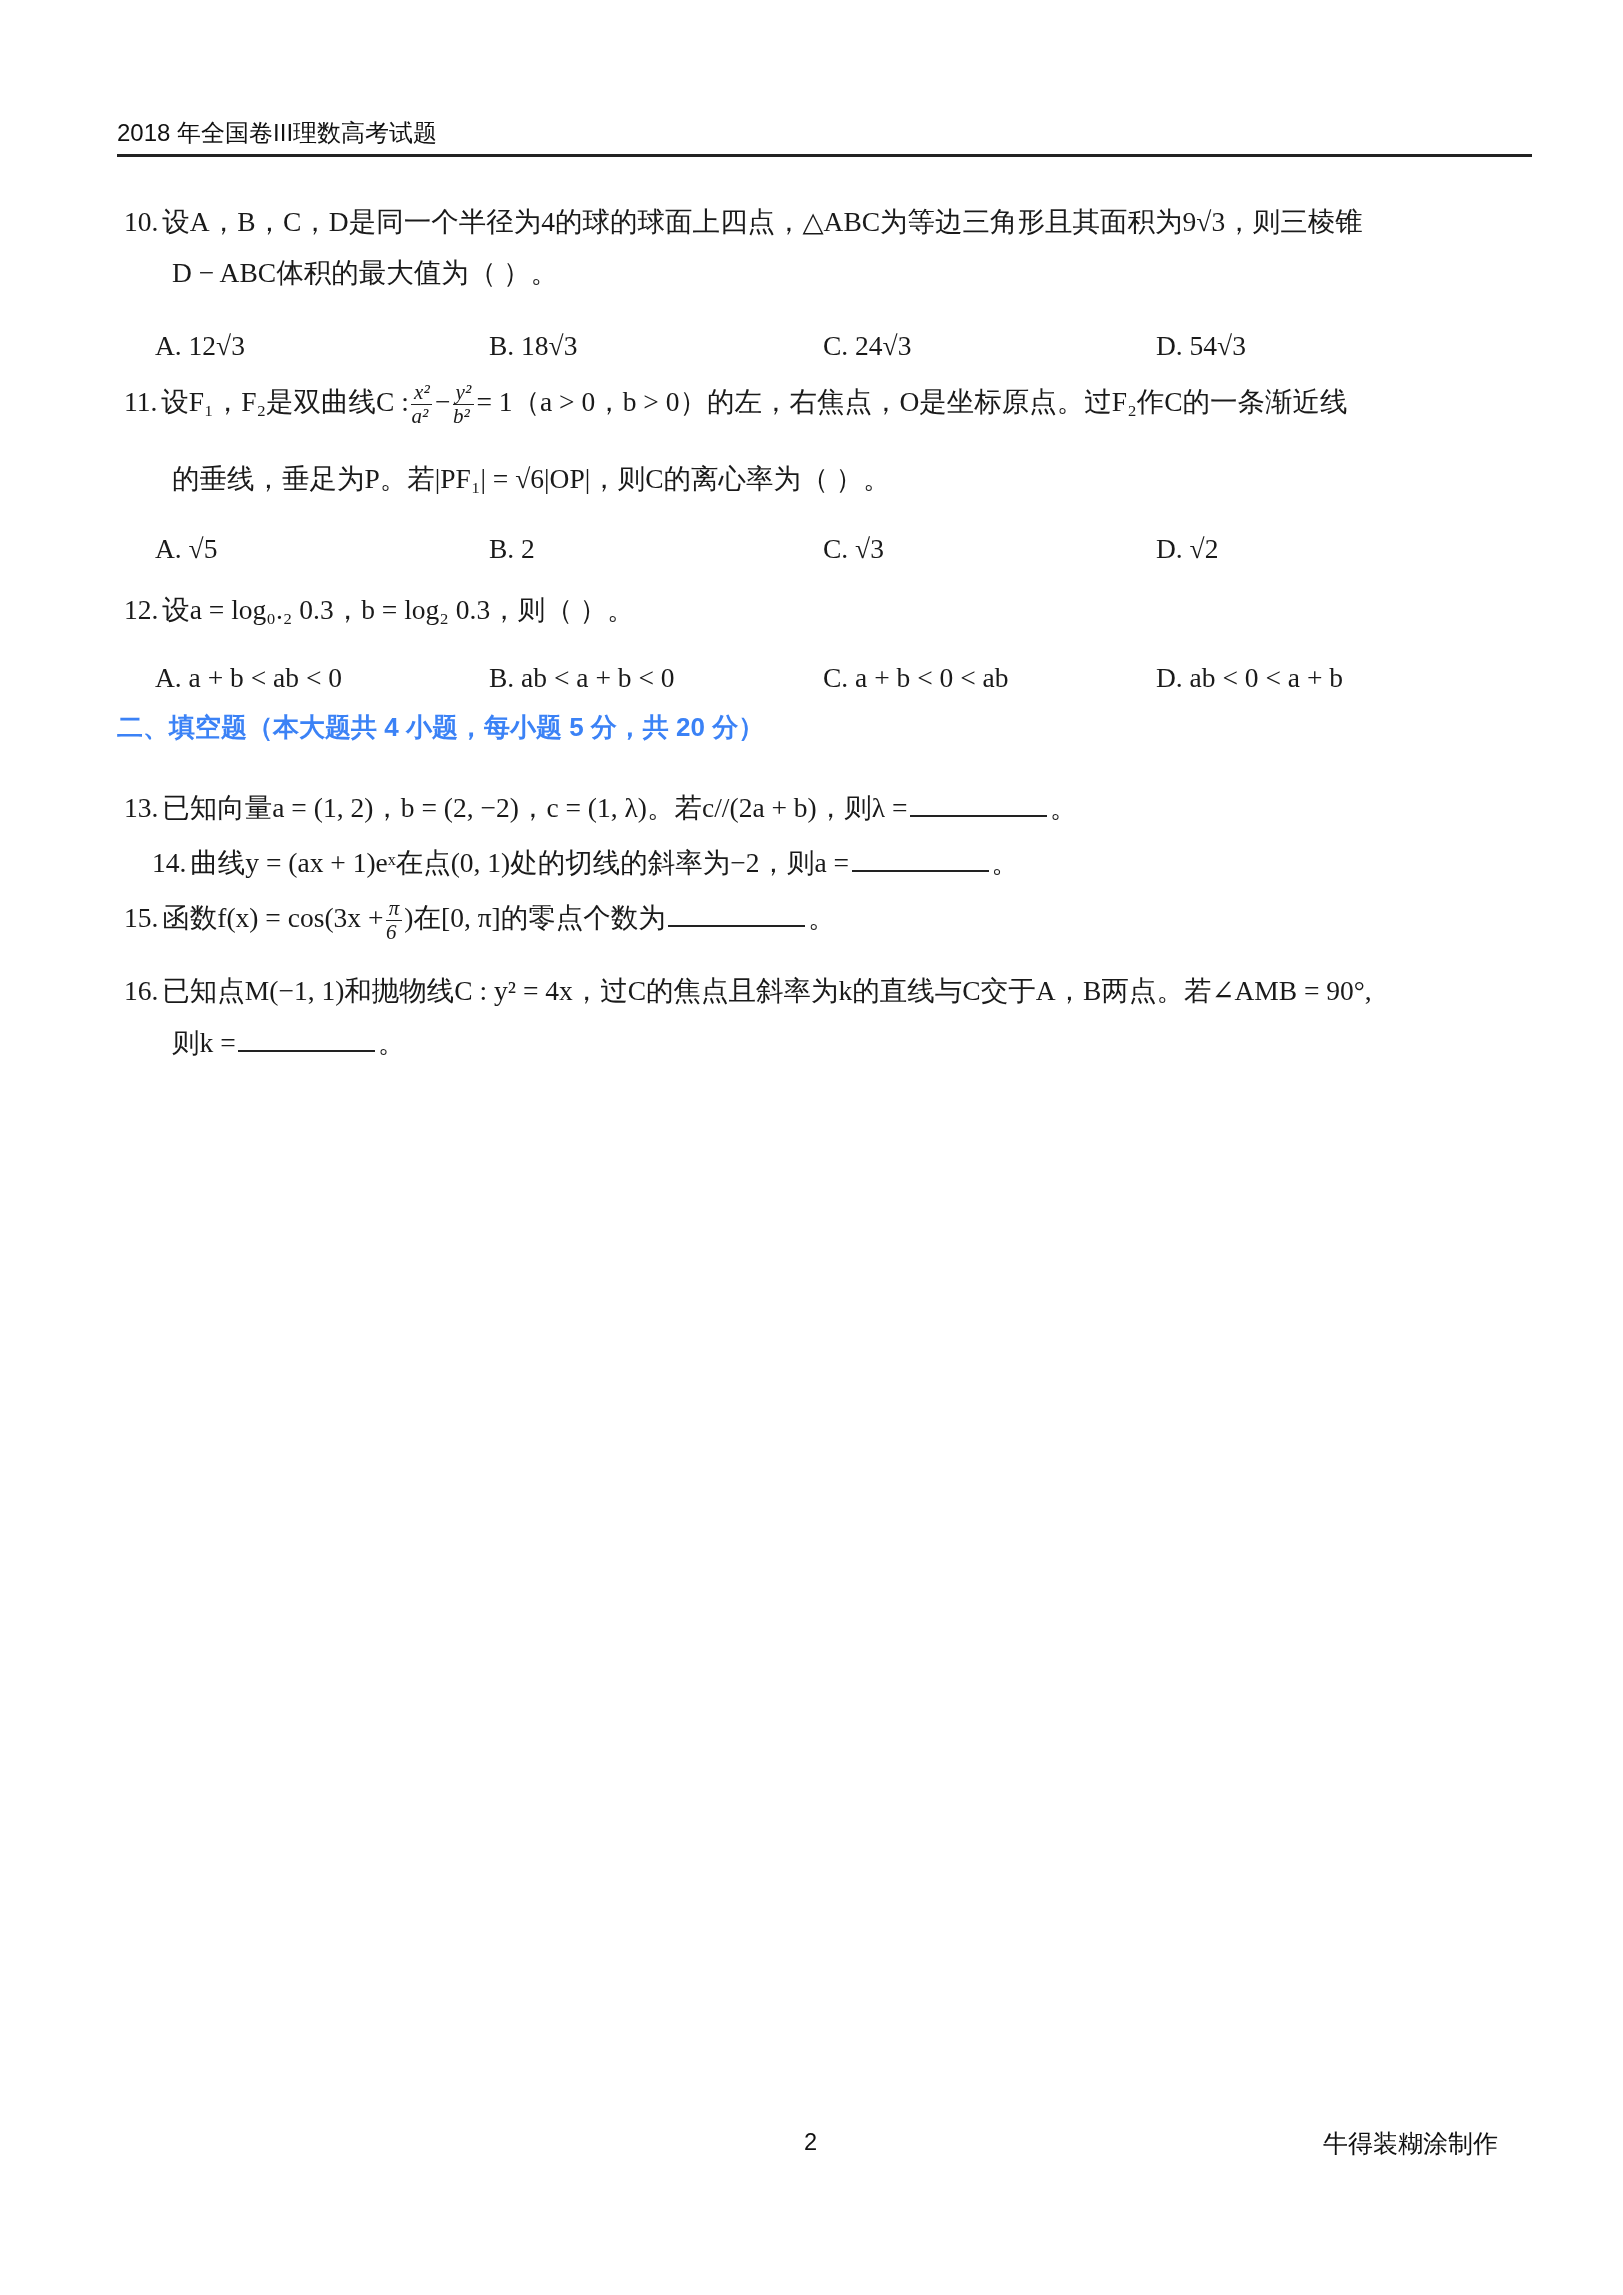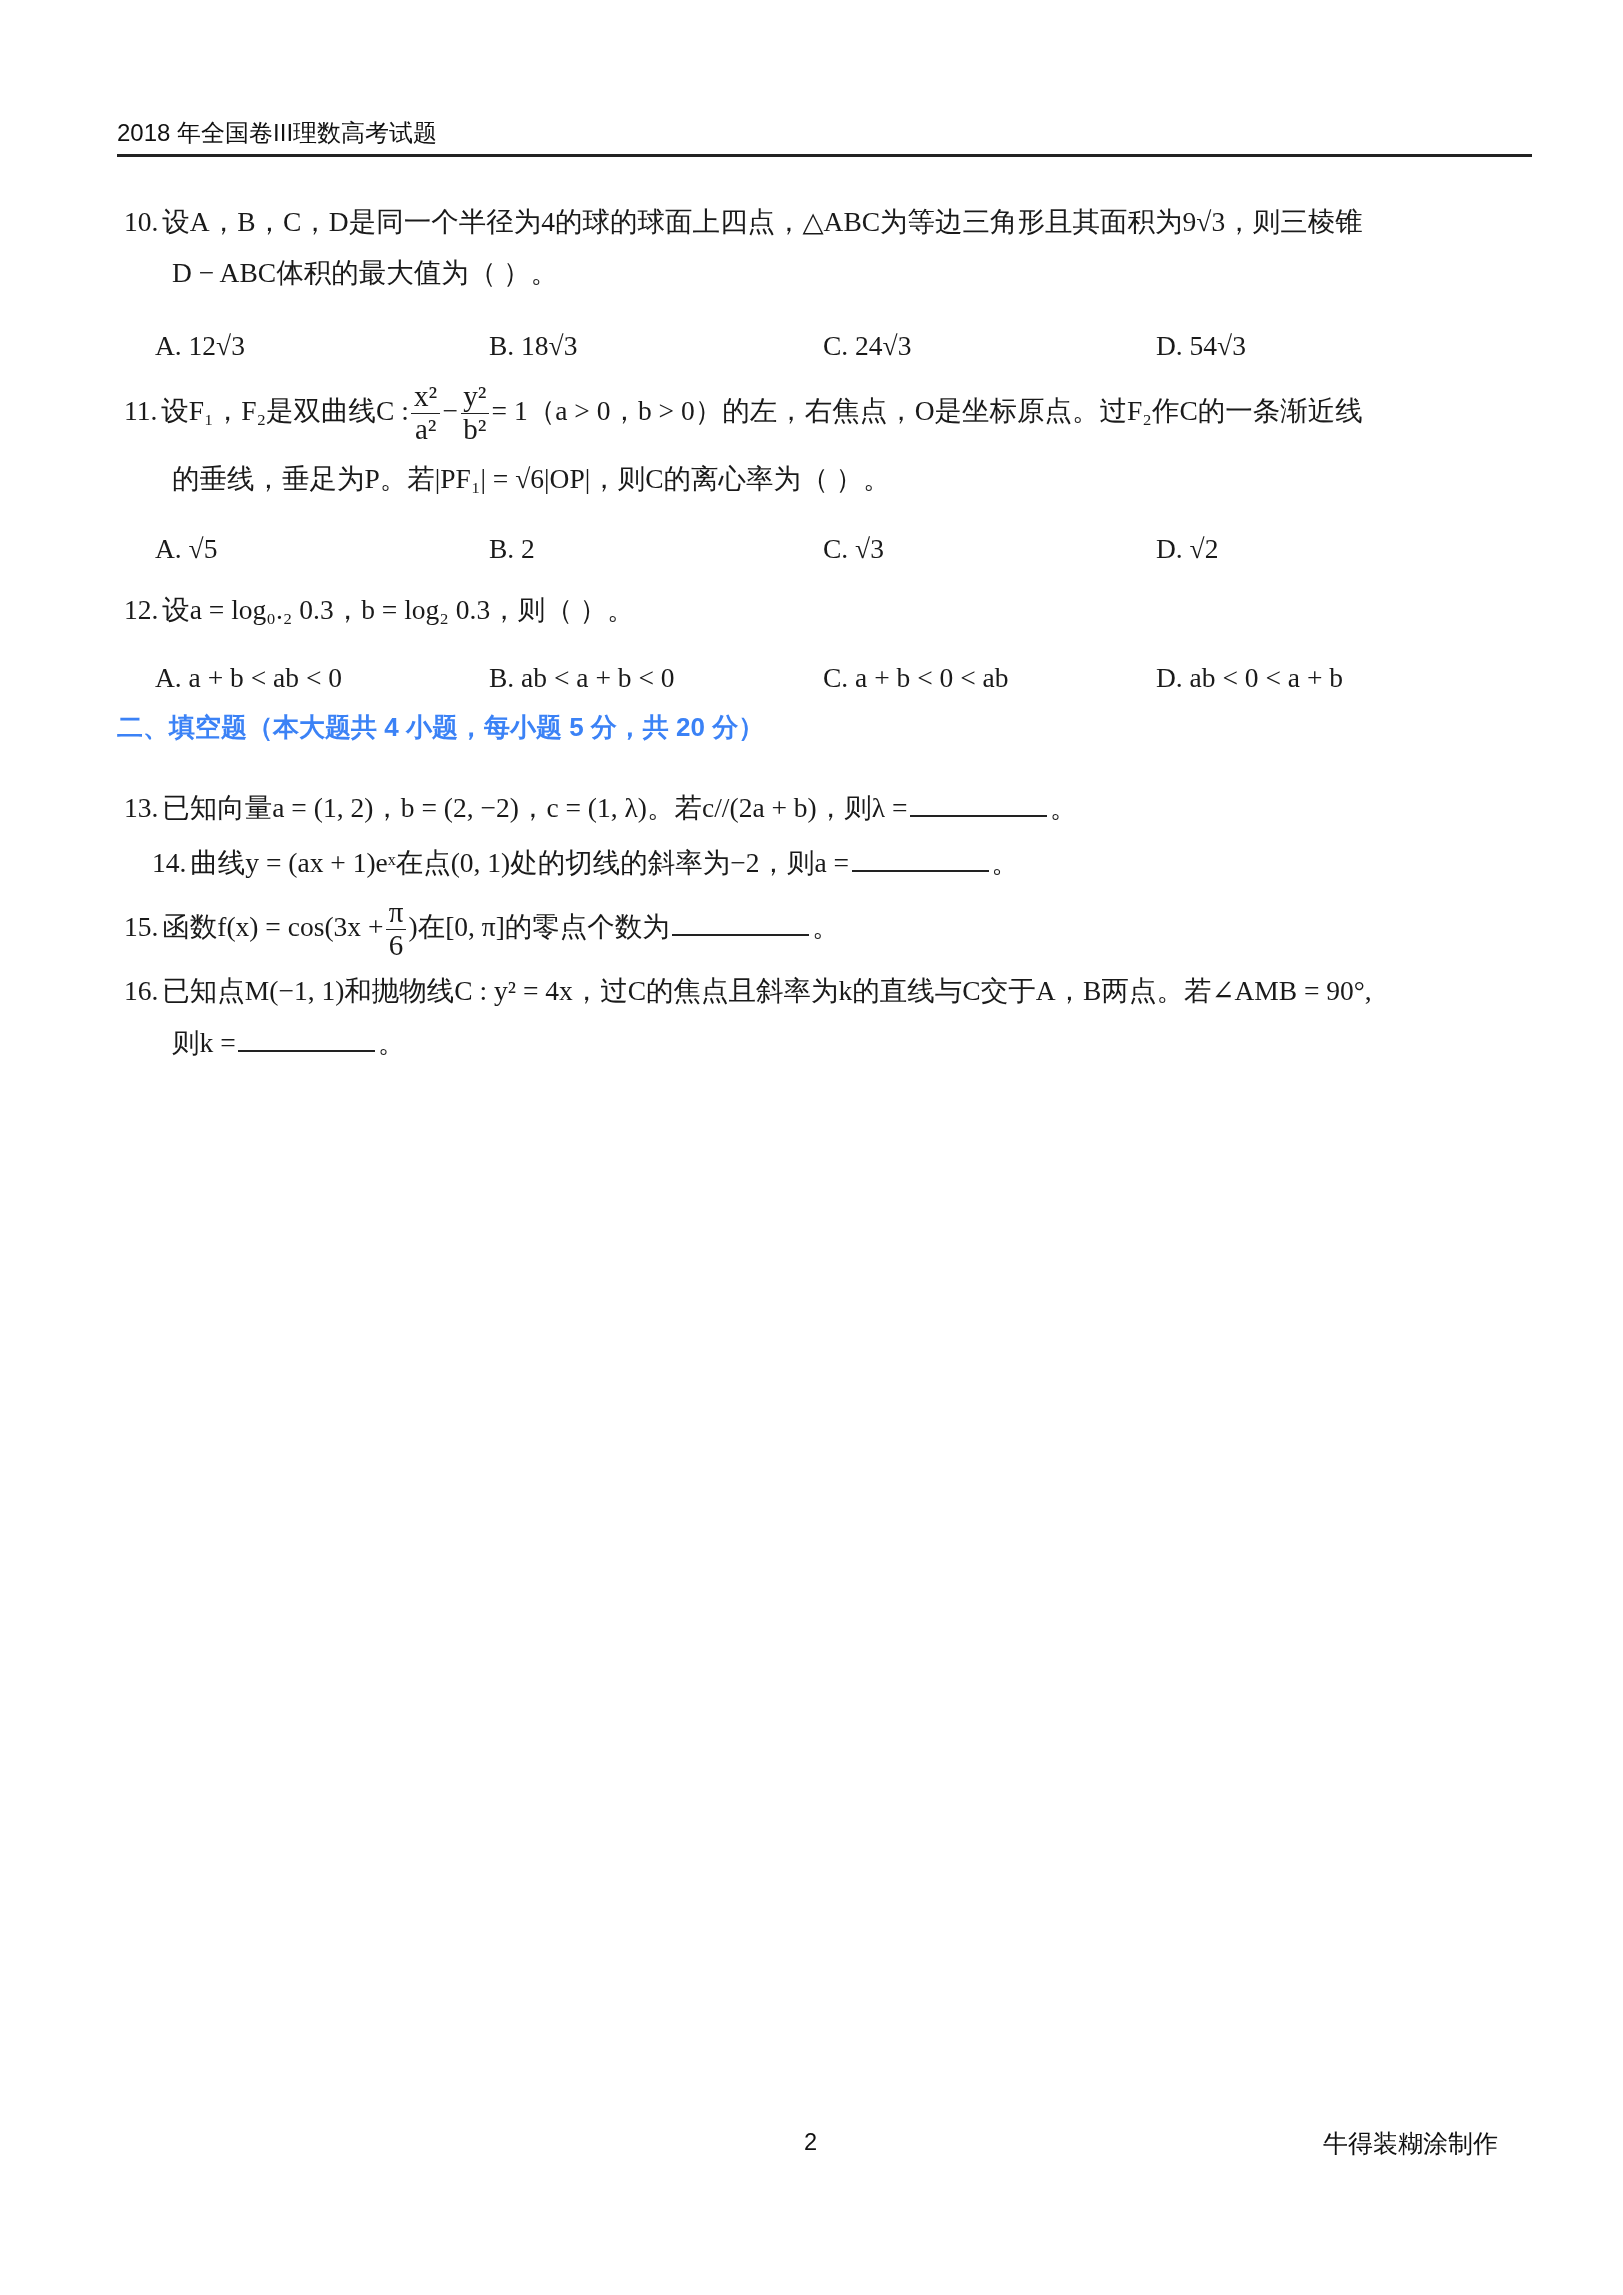--- a/index.html
+++ b/index.html
@@ -14,21 +14,21 @@
     .opts { position: absolute; left: 155px; width: 1309px; font-family: "Liberation Serif", "DejaVu Serif", serif; font-size: 27.5px; color: #1a1a1a; line-height: 1; }
     .opt { position: absolute; top: 0; white-space: nowrap; }
     .opt:nth-child(1) { left: 0; }
     .opt:nth-child(2) { left: 334px; }
     .opt:nth-child(3) { left: 668px; }
     .opt:nth-child(4) { left: 1001px; }
     .section { position: absolute; left: 117px; top: 710px; font-family: "Liberation Sans", "DejaVu Sans", sans-serif; font-weight: bold; font-size: 26px; color: #3b82f6; white-space: nowrap; }
     .blank { display: inline-block; width: 137px; border-bottom: 2px solid #222; height: 22px; vertical-align: baseline; margin: 0 2.6px; }
     .footer-page { position: absolute; left: 804px; top: 2129px; font-family: "Liberation Sans", "DejaVu Sans", sans-serif; font-size: 23.6px; color: #111; }
     .footer-credit { position: absolute; left: 1323px; top: 2127px; font-family: "Liberation Sans", "DejaVu Sans", sans-serif; font-size: 25px; color: #111; }
-    .frac { display: inline-block; vertical-align: middle; text-align: center; font-size: 29px; margin: 0 2.6px; }
+    .frac { display: inline-block; vertical-align: middle; font-style: italic; font-size: 21px; margin: 0 2.6px; }
     .frac span { display: block; line-height: 1.1; }
     .frac .top { border-bottom: 1.3px solid #222; padding: 0 2.6px; }
   </style>
 </head>
 <body>
 
 <div class="page">
 
   <div class="header">
     <div class="header-title">2018 年全国卷III理数高考试题</div>

